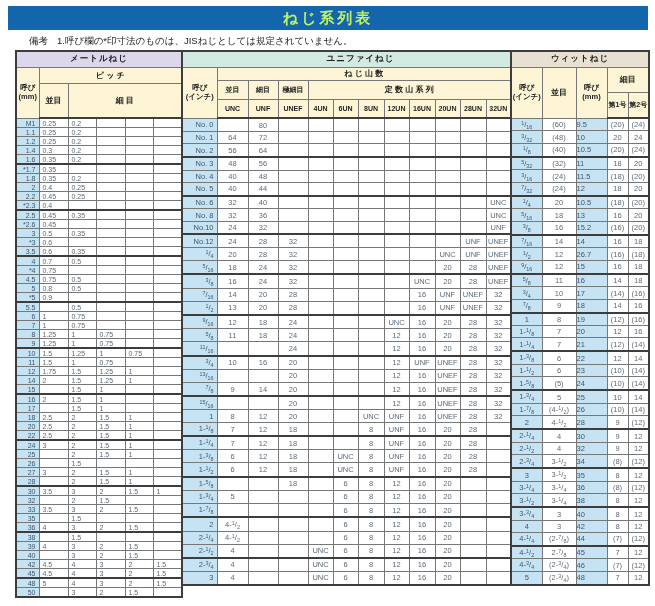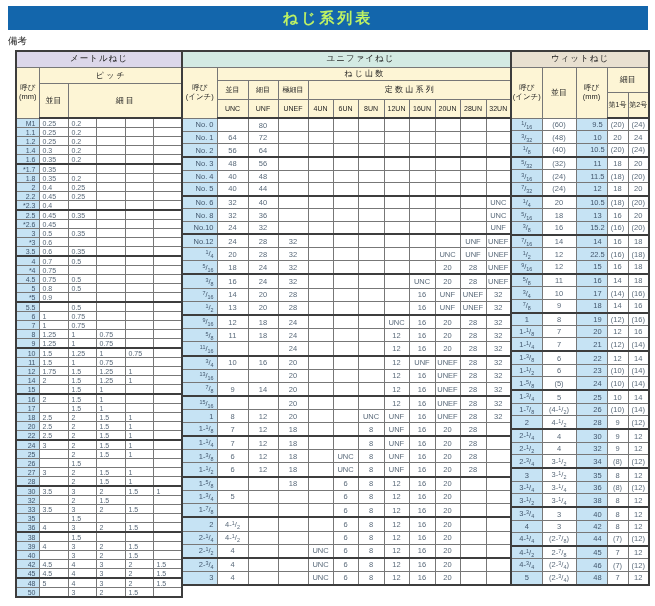--- a/index.html
+++ b/index.html
@@ -1,53 +1,54 @@
 <!DOCTYPE html>
 <html><head>
 <meta charset="utf-8">
 <style>
   html,body{margin:0;padding:0;background:#fff;width:655px;height:606px;overflow:hidden;
     font-family:"Liberation Sans",sans-serif;}
   .title-bar{margin:6px 7px 0 8px;height:24px;background:#1366ac;color:#bef264;
     font-size:15px;font-weight:bold;letter-spacing:3px;
     display:flex;align-items:center;justify-content:center;}
   .notes{display:flex;margin:5px 0 0 8px;font-size:9.5px;color:#1a1a1a;line-height:1.25;}
-  .notes-label{margin-right:9px;white-space:nowrap;}
+  .notes-label{margin-right:9px;white-space:nowrap;margin-left:21px;}
   .tables{display:flex;margin:3px 0 0 15px;align-items:flex-start;}
   table{border-collapse:collapse;table-layout:fixed;height:536px;border:2px solid #3d3d3d;}
   .sec+.sec{margin-left:-2px;}
   th,td{border:1px solid #777;padding:0;overflow:hidden;white-space:nowrap;}
-  th{font-weight:normal;background:#fdf5d5;color:#222;font-size:8px;text-align:center;}
+  th{font-weight:bold;background:#fdf5d5;color:#222;font-size:8px;text-align:center;}
   td{color:#5a6a7a;}
   thead tr:last-child th{border-bottom:2px solid #3d3d3d;}
   .h-sec{font-size:8.5px;letter-spacing:1px;}
   .h-metric{background:#dcd7ea;}
   .h-uni{background:#d3eae3;padding-left:28px;}
   .h-whit{background:#e8e0d0;}
   .h-dia{white-space:pre-line;line-height:1.15;font-size:7.5px;}
   .h-small{font-size:7px;}
   .metric td{font-size:7px;height:8px;}
   .unified td,.whit td{font-size:7.5px;}
   .c-dia{background:#c6e3f4;text-align:right;padding-right:3px;color:#42566c;}
   .c-dia-c{background:#c6e3f4;text-align:center;color:#42566c;}
-  .c-mm{background:#c6e3f4;text-align:center;padding-left:12px;color:#42566c;}
+  .c-mm{background:#c6e3f4;text-align:left;padding-left:0;color:#42566c;}
   .c-p{text-align:left;padding-left:3px;}
   .c-n{text-align:center;}
   tr.grp td{border-top:2px solid #3d3d3d;}
   sup{font-size:0.72em;vertical-align:0.45em;}
   sub{font-size:0.72em;vertical-align:-0.2em;}
 </style>
 </head>
 <body>
 
 <div class="title-bar">ねじ系列表</div>
 
 <div class="notes">
   <span class="notes-label">備考</span>
   <div class="notes-lines">
+    <div>1.呼び欄の*印寸法のものは、JISねじとしては規定されていません。</div>
   </div>
 </div>
 
 <div class="tables">
 
   <table class="sec metric">
     <colgroup>
       <col style="width:23px">
         <col style="width:29px">
         <col style="width:28px">
@@ -1119,21 +1120,21 @@
         <tr class="grp">
           <td class="c-dia-c"><sup>7</sup>/<sub>16</sub></td>
           <td class="c-n">14</td>
           <td class="c-mm">14</td>
           <td class="c-n">16</td>
           <td class="c-n">18</td>
         </tr>
         <tr>
           <td class="c-dia-c"><sup>1</sup>/<sub>2</sub></td>
           <td class="c-n">12</td>
-          <td class="c-mm">22.5</td>
+          <td class="c-mm">26.7</td>
           <td class="c-n">(16)</td>
           <td class="c-n">(18)</td>
         </tr>
         <tr>
           <td class="c-dia-c"><sup>9</sup>/<sub>16</sub></td>
           <td class="c-n">12</td>
           <td class="c-mm">15</td>
           <td class="c-n">16</td>
           <td class="c-n">18</td>
         </tr>

